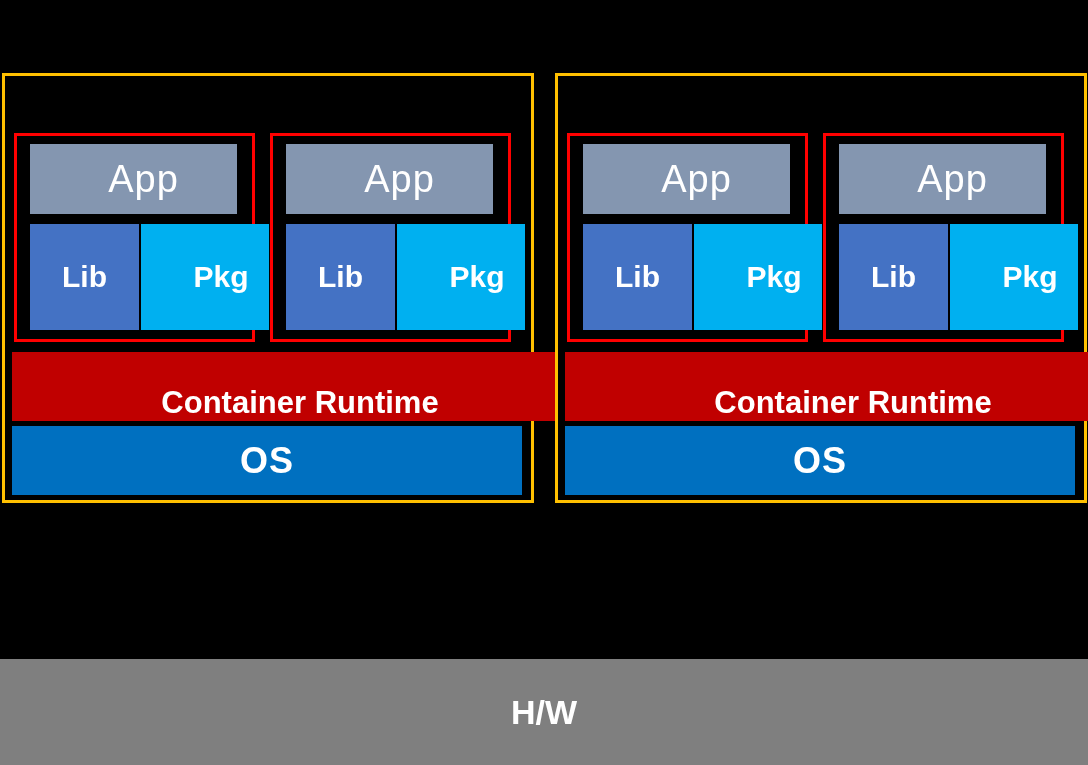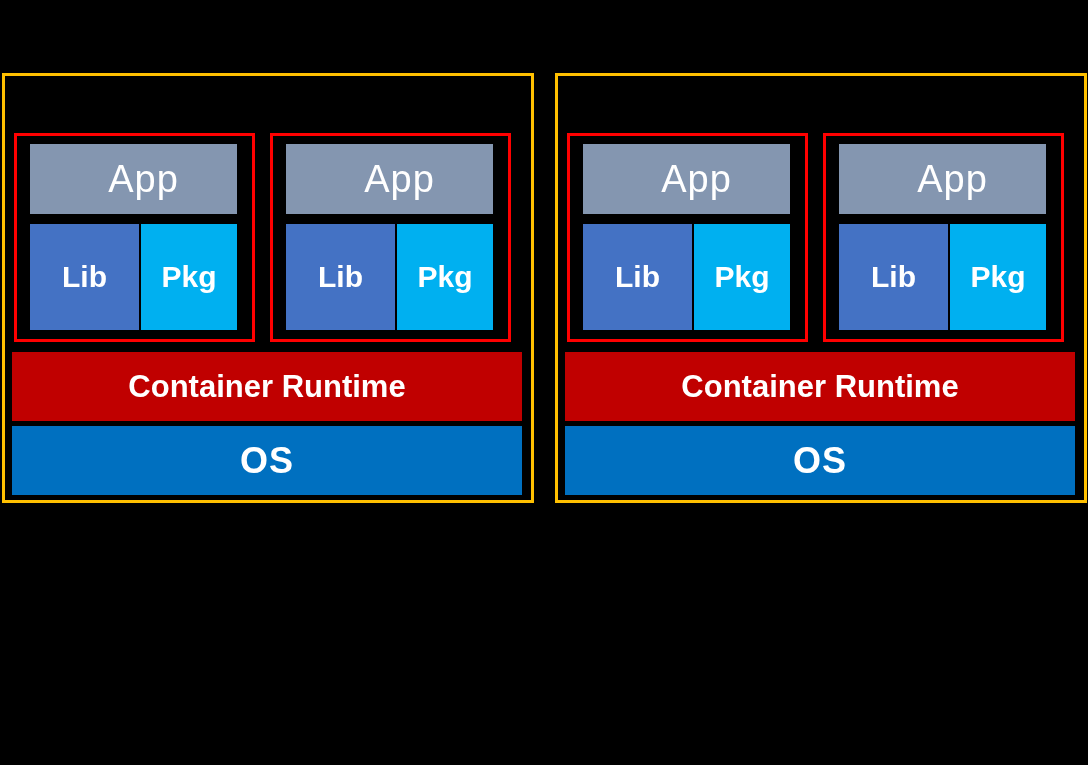--- a/index.html
+++ b/index.html
@@ -73,36 +73,38 @@
   .pkg-block {
     position: absolute;
     left: 124px;
     top: 88px;
     width: 96px;
     height: 106px;
     background: #00B0F0;
     display: flex;
     align-items: center;
     justify-content: center;
+    padding-left: 32px;
   }
   .lib-label, .pkg-label {
     font-size: 30px;
     font-weight: 700;
   }
 
   .runtime-bar {
     position: absolute;
     left: 7px;
     top: 276px;
     width: 510px;
     height: 69px;
     background: #C00000;
     display: flex;
-    align-items: center;
-    justify-content: center;
+    align-items: flex-end;
+    justify-content: center;
+    padding-left: 33px;
   }
   .runtime-label {
     font-size: 31px;
     font-weight: 700;
   }
 
   .os-bar {
     position: absolute;
     left: 7px;
     top: 350px;
@@ -226,14 +228,17 @@
 
     <div class="runtime-bar">
       <span class="runtime-label">Container Runtime</span>
     </div>
     <div class="os-bar">
       <span class="os-label">OS</span>
     </div>
   </div>
 
 
+  <div class="hardware-bar">
+    <span class="hardware-label">H/W</span>
+  </div>
 
 </div>
 
 </body></html>

